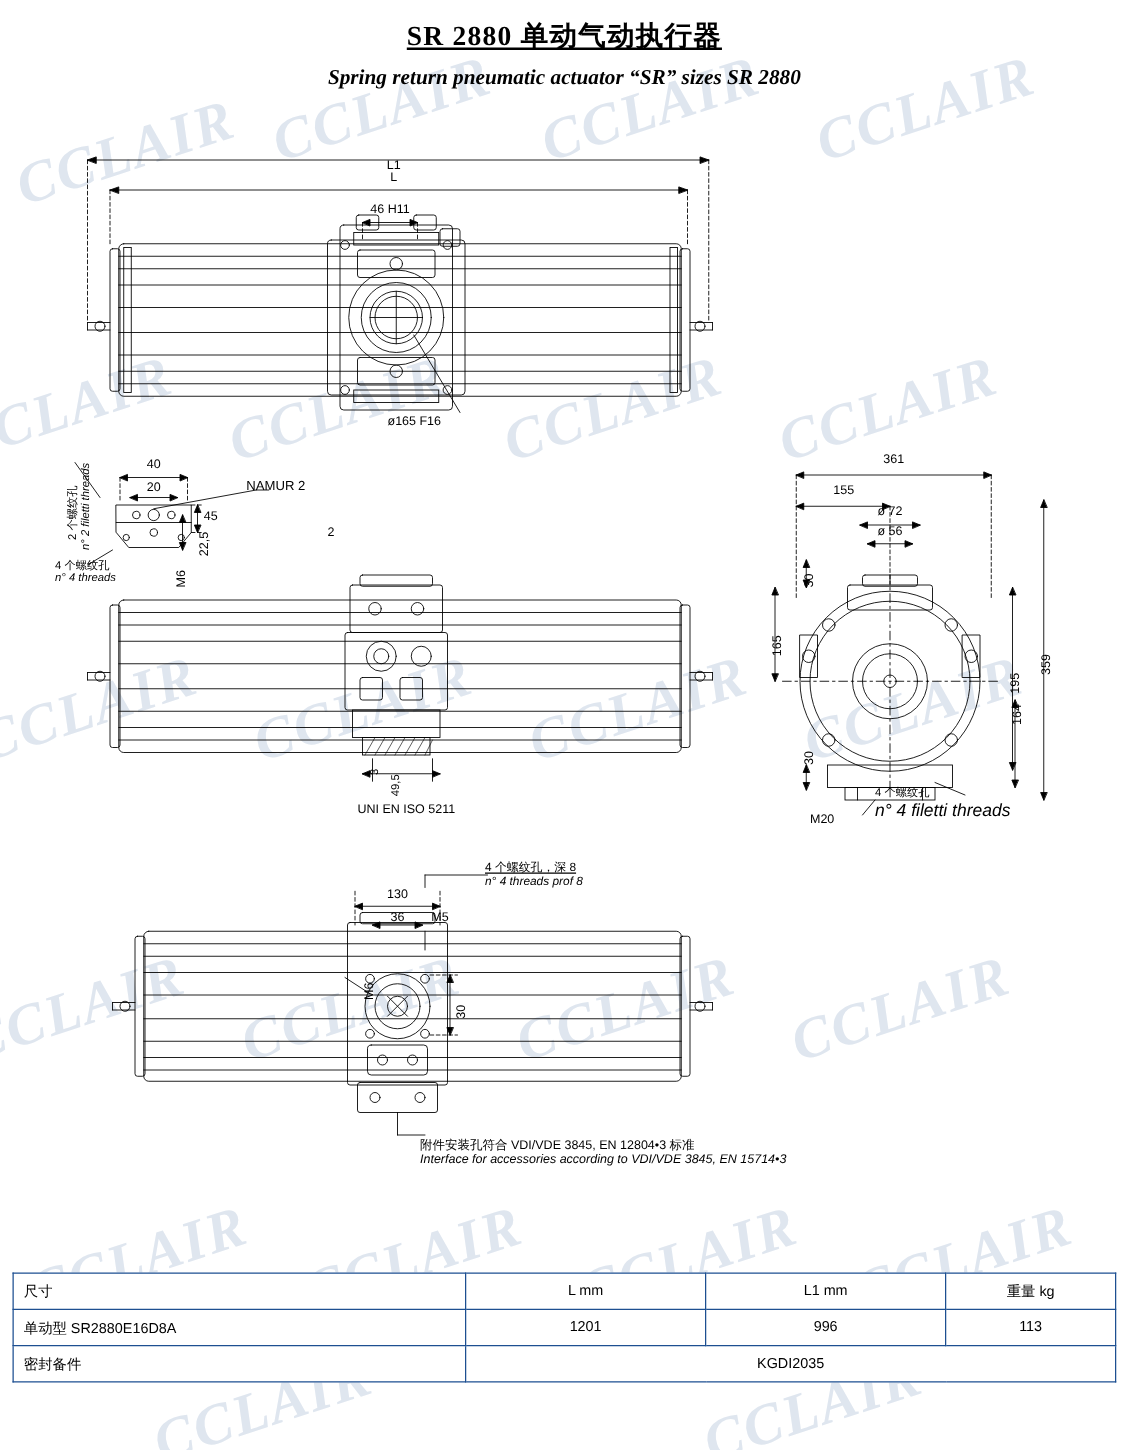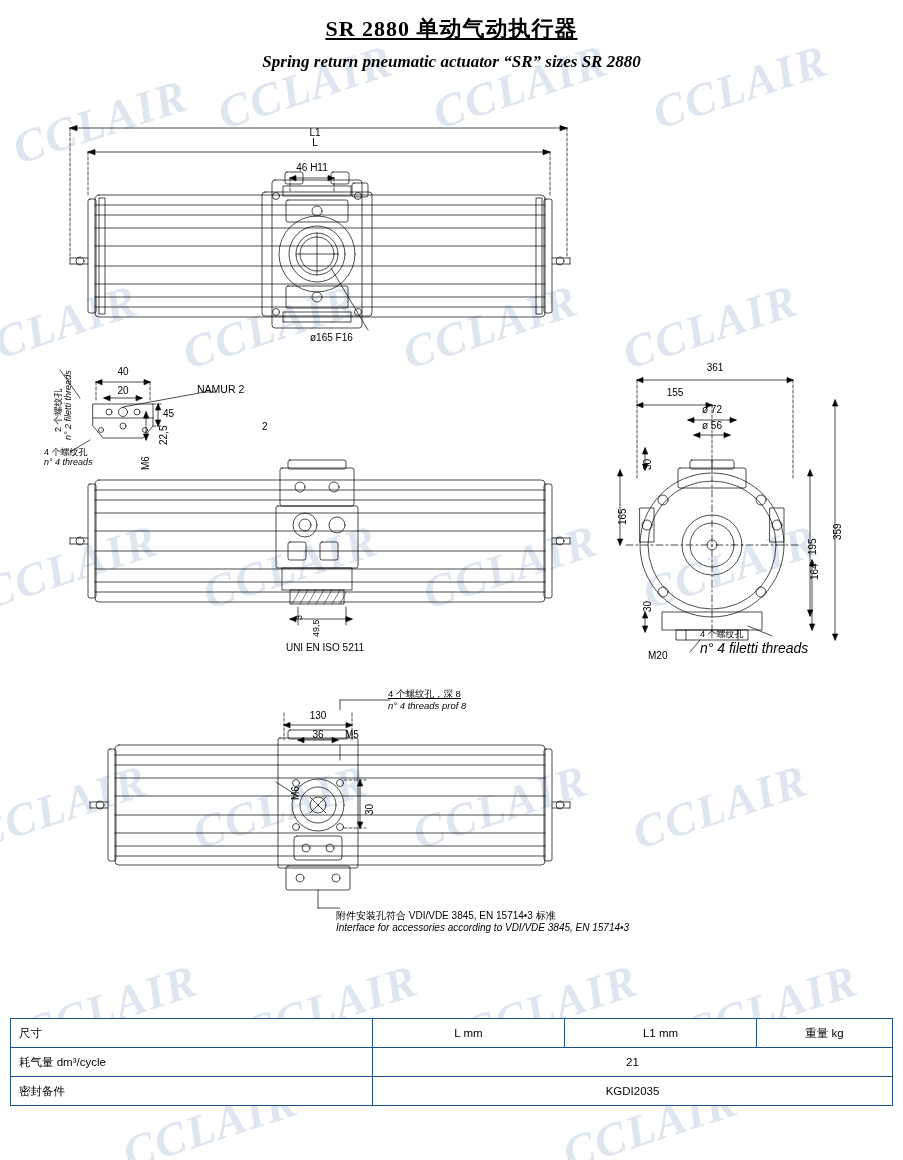--- a/index.html
+++ b/index.html
@@ -404,34 +404,36 @@
   <div class="lbl" style="left:700px;top:628px;font-size:9px;">4 个螺纹孔</div>
   <div class="lbl it" style="left:700px;top:640px;font-size:14px;">n° 4 filetti threads</div>
 
   <div class="lbl c" style="left:293px;top:710px;width:50px;">130</div>
   <div class="lbl c" style="left:296px;top:729px;width:44px;">36</div>
   <div class="lbl" style="left:345px;top:729px;">M5</div>
   <div class="lbl rot90" style="left:290px;top:800px;">M6</div>
   <div class="lbl rot90" style="left:364px;top:815px;">30</div>
   <div class="lbl" style="left:388px;top:688px;font-size:9.5px;text-decoration:underline;">4 个螺纹孔，深 8</div>
   <div class="lbl it" style="left:388px;top:700px;font-size:9.5px;">n° 4 threads prof 8</div>
-  <div class="lbl" style="left:336px;top:909px;font-size:10px;">附件安装孔符合 VDI/VDE 3845, EN 15714•3 标准</div>
+  <div class="lbl" style="left:336px;top:909px;font-size:10px;">附件安装孔符合 VDI/VDE 3845, EN 12804•3 标准</div>
   <div class="lbl it" style="left:336px;top:922px;font-size:10px;">Interface for accessories according to  VDI/VDE 3845, EN 15714•3</div>
 
   <table class="tbl">
     <tbody>
       <tr>
         <td class="lft" style="width:345px;">尺寸</td>
         <td class="ctr" style="width:175px;">L  mm</td>
         <td class="ctr" style="width:175px;">L1  mm</td>
         <td class="ctr">重量  kg</td>
       </tr>
       <tr>
-        <td class="lft">耗气量        dm³/cycle</td>
-        <td class="ctr" colspan="3">21</td>
+        <td class="lft">单动型  SR2880E16D8A</td>
+        <td class="ctr">1201</td>
+        <td class="ctr">996</td>
+        <td class="ctr">113</td>
       </tr>
       <tr>
         <td class="lft">密封备件</td>
         <td class="ctr" colspan="3">KGDI2035</td>
       </tr>
     </tbody>
   </table>
 
 </div>
 

